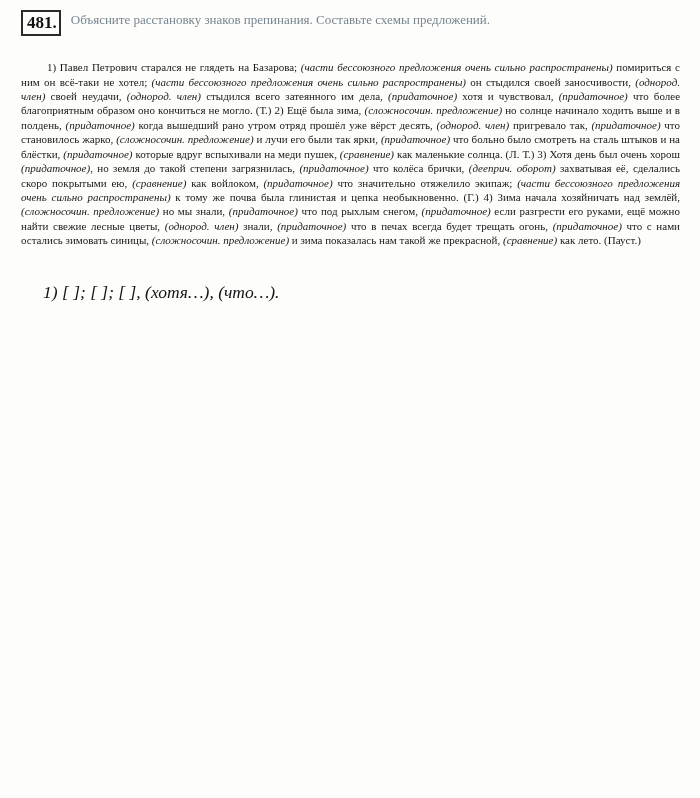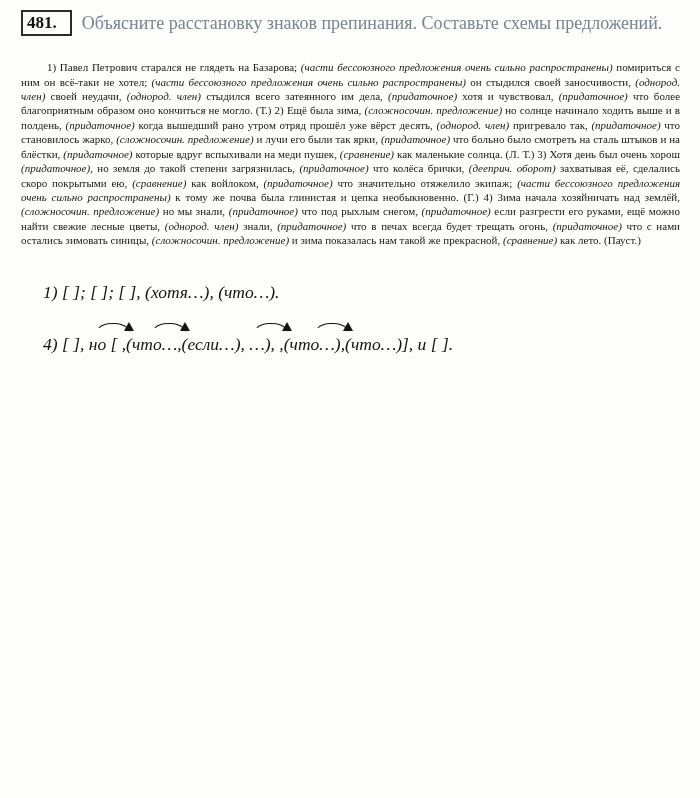--- a/index.html
+++ b/index.html
@@ -9,29 +9,29 @@
     box-sizing:border-box;
     padding:10px 20px 24px 21px;
     background:#fdfdfc;
     font-family:"Liberation Serif", serif;
     color:#181818;
     overflow:hidden;
   }
   .header { display:flex; align-items:flex-start; gap:10px; }
   .ex-number {
     border:2px solid #2a2a2a;
-    padding:0 13px 1px 4px;
+    padding:0 2px 1px 4px;
     font-weight:bold;
     font-size:17px;
     line-height:1.25;
     color:#111;
     flex:0 0 auto;
   }
   .instruction {
-    font-size:18px;
+    font-size:13px;
     line-height:1.25;
     padding-top:2px;
     color:#76858f;
   }
   .exercise-text {
     margin-top:24px;
     font-size:11px;
     line-height:1.31;
     text-align:justify;
     text-indent:26px;
@@ -82,16 +82,15 @@
 
   <div class="header">
     <span class="ex-number">481.</span>
     <span class="instruction">Объясните расстановку знаков препинания. Составьте схемы предложений.</span>
   </div>
 
   <p class="exercise-text"><span>1) Павел Петрович старался не глядеть на Базарова; </span><span class="it">(части бессоюзного предложения очень сильно распространены)</span><span> помириться с ним он всё-таки не хотел; </span><span class="it">(части бессоюзного предложения очень сильно распространены)</span><span> он стыдился своей заносчивости, </span><span class="it">(однород. член)</span><span> своей неудачи, </span><span class="it">(однород. член)</span><span> стыдился всего затеянного им дела, </span><span class="it">(придаточное)</span><span> хотя и чувствовал, </span><span class="it">(придаточное)</span><span> что более благоприятным образом оно кончиться не могло. (Т.) 2) Ещё была зима, </span><span class="it">(сложносочин. предложение)</span><span> но солнце начинало ходить выше и в полдень, </span><span class="it">(придаточное)</span><span> когда вышедший рано утром отряд прошёл уже вёрст десять, </span><span class="it">(однород. член)</span><span> пригревало так, </span><span class="it">(придаточное)</span><span> что становилось жарко, </span><span class="it">(сложносочин. предложение)</span><span> и лучи его были так ярки, </span><span class="it">(придаточное)</span><span> что больно было смотреть на сталь штыков и на блёстки, </span><span class="it">(придаточное)</span><span> которые вдруг вспыхивали на меди пушек, </span><span class="it">(сравнение)</span><span> как маленькие солнца. (Л. Т.) 3) Хотя день был очень хорош </span><span class="it">(придаточное)</span><span>, но земля до такой степени загрязнилась, </span><span class="it">(придаточное)</span><span> что колёса брички, </span><span class="it">(дееприч. оборот)</span><span> захватывая её, сделались скоро покрытыми ею, </span><span class="it">(сравнение)</span><span> как войлоком, </span><span class="it">(придаточное)</span><span> что значительно отяжелило экипаж; </span><span class="it">(части бессоюзного предложения очень сильно распространены)</span><span> к тому же почва была глинистая и цепка необыкновенно. (Г.) 4) Зима начала хозяйничать над землёй, </span><span class="it">(сложносочин. предложение)</span><span> но мы знали, </span><span class="it">(придаточное)</span><span> что под рыхлым снегом, </span><span class="it">(придаточное)</span><span> если разгрести его руками, ещё можно найти свежие лесные цветы, </span><span class="it">(однород. член)</span><span> знали, </span><span class="it">(придаточное)</span><span> что в печах всегда будет трещать огонь, </span><span class="it">(придаточное)</span><span> что с нами остались зимовать синицы, </span><span class="it">(сложносочин. предложение)</span><span> и зима показалась нам такой же прекрасной, </span><span class="it">(сравнение)</span><span> как лето. (Пауст.)</span></p>
 
   <div class="schemes">
       <div class="scheme-line"><span class="seg">1) [ ]; [ ]; [ ], (хотя…), (что…).</span></div>
-      <div class="scheme-line"><span class="seg">4) [ ], но [ , </span><span class="seg arc">(что…</span><span class="seg">, </span><span class="seg arc">(если…)</span><span class="seg">, …), , </span><span class="seg arc">(что…)</span><span class="seg">, </span><span class="seg arc">(что…)</span><span class="seg"> ], и [ ].</span></div>
     </div>
 
 </div>
 
 </body></html>

